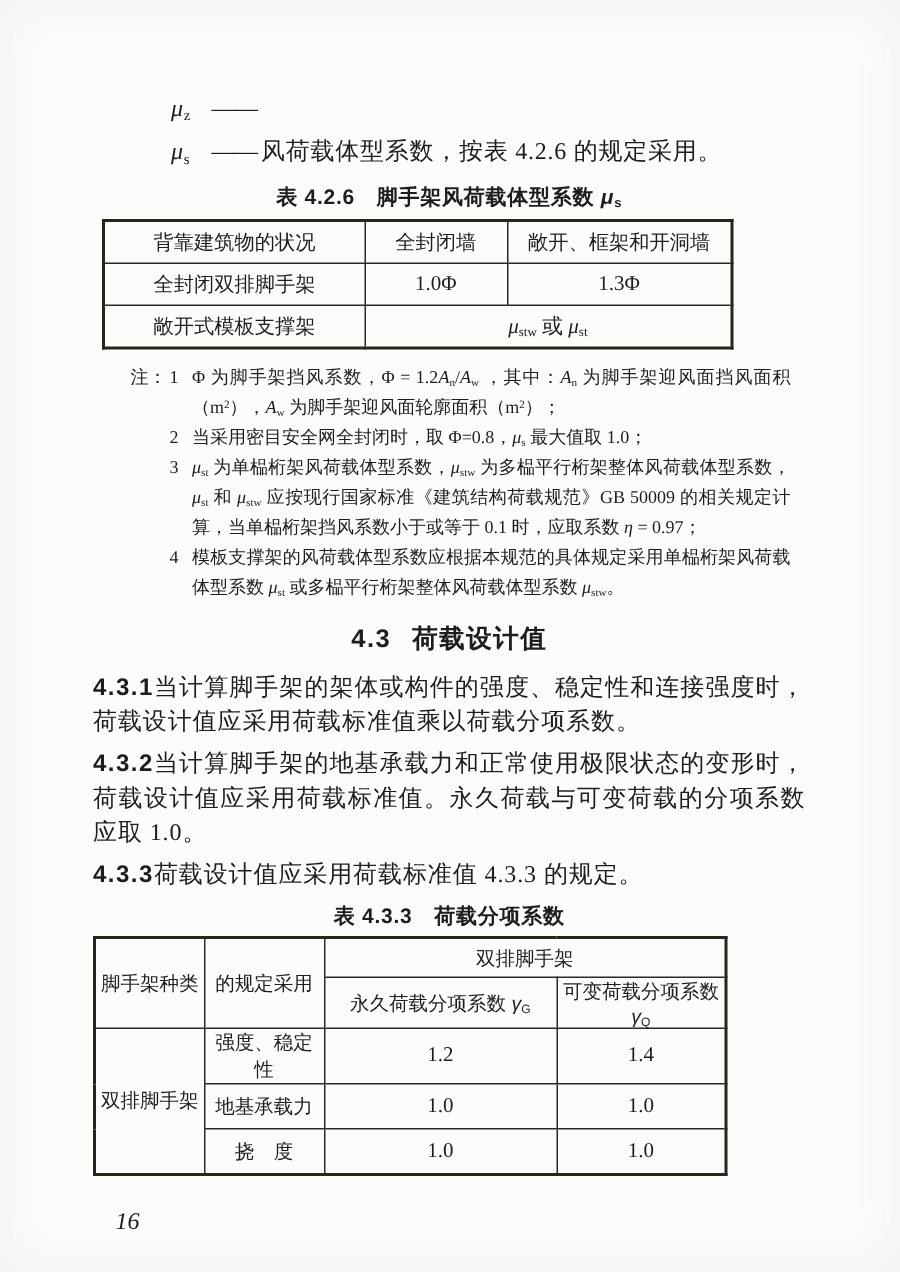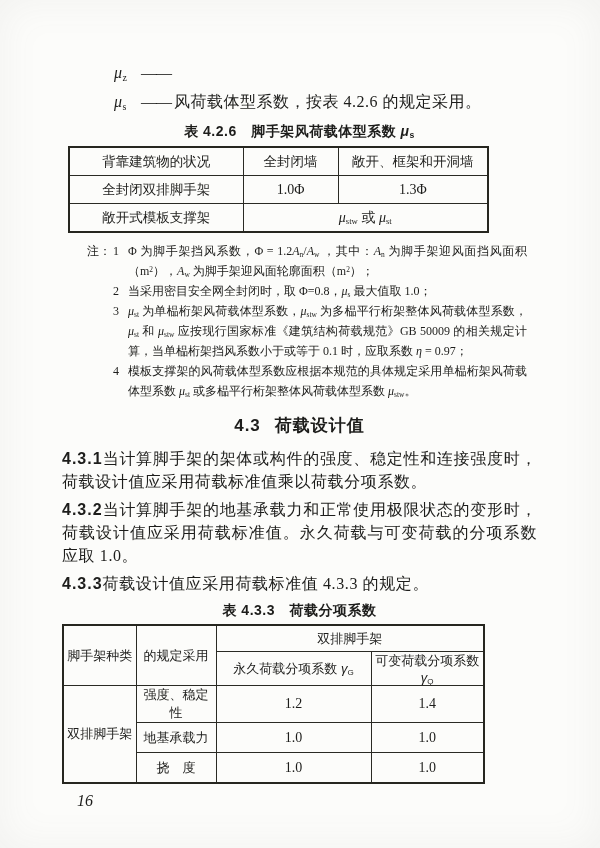--- a/index.html
+++ b/index.html
@@ -65,21 +65,21 @@
     width:421px; margin-top:4px;
     border:2px solid #26261f;
     font-family:"Liberation Sans","DejaVu Sans",sans-serif; font-size:13px;
   }
   .t2 td { border:1px solid #2a2a24; text-align:center; padding:0 2px; }
   .t2 .hr1 td { height:25px; }
   .t2 .hr2 td { height:20px; }
   .t2 .br td { height:29px; }
 
   .pagenum {
-    font-style:italic; font-size:16px; margin-top:8px; margin-left:15px;
+    font-style:italic; font-size:16px; margin-top:22px; margin-left:15px;
     font-family:"Liberation Serif","DejaVu Serif",serif;
   }
 </style>
 </head>
 <body>
 
 <div class="page">
 
   <div class="defs">
     <div class="def-line">

